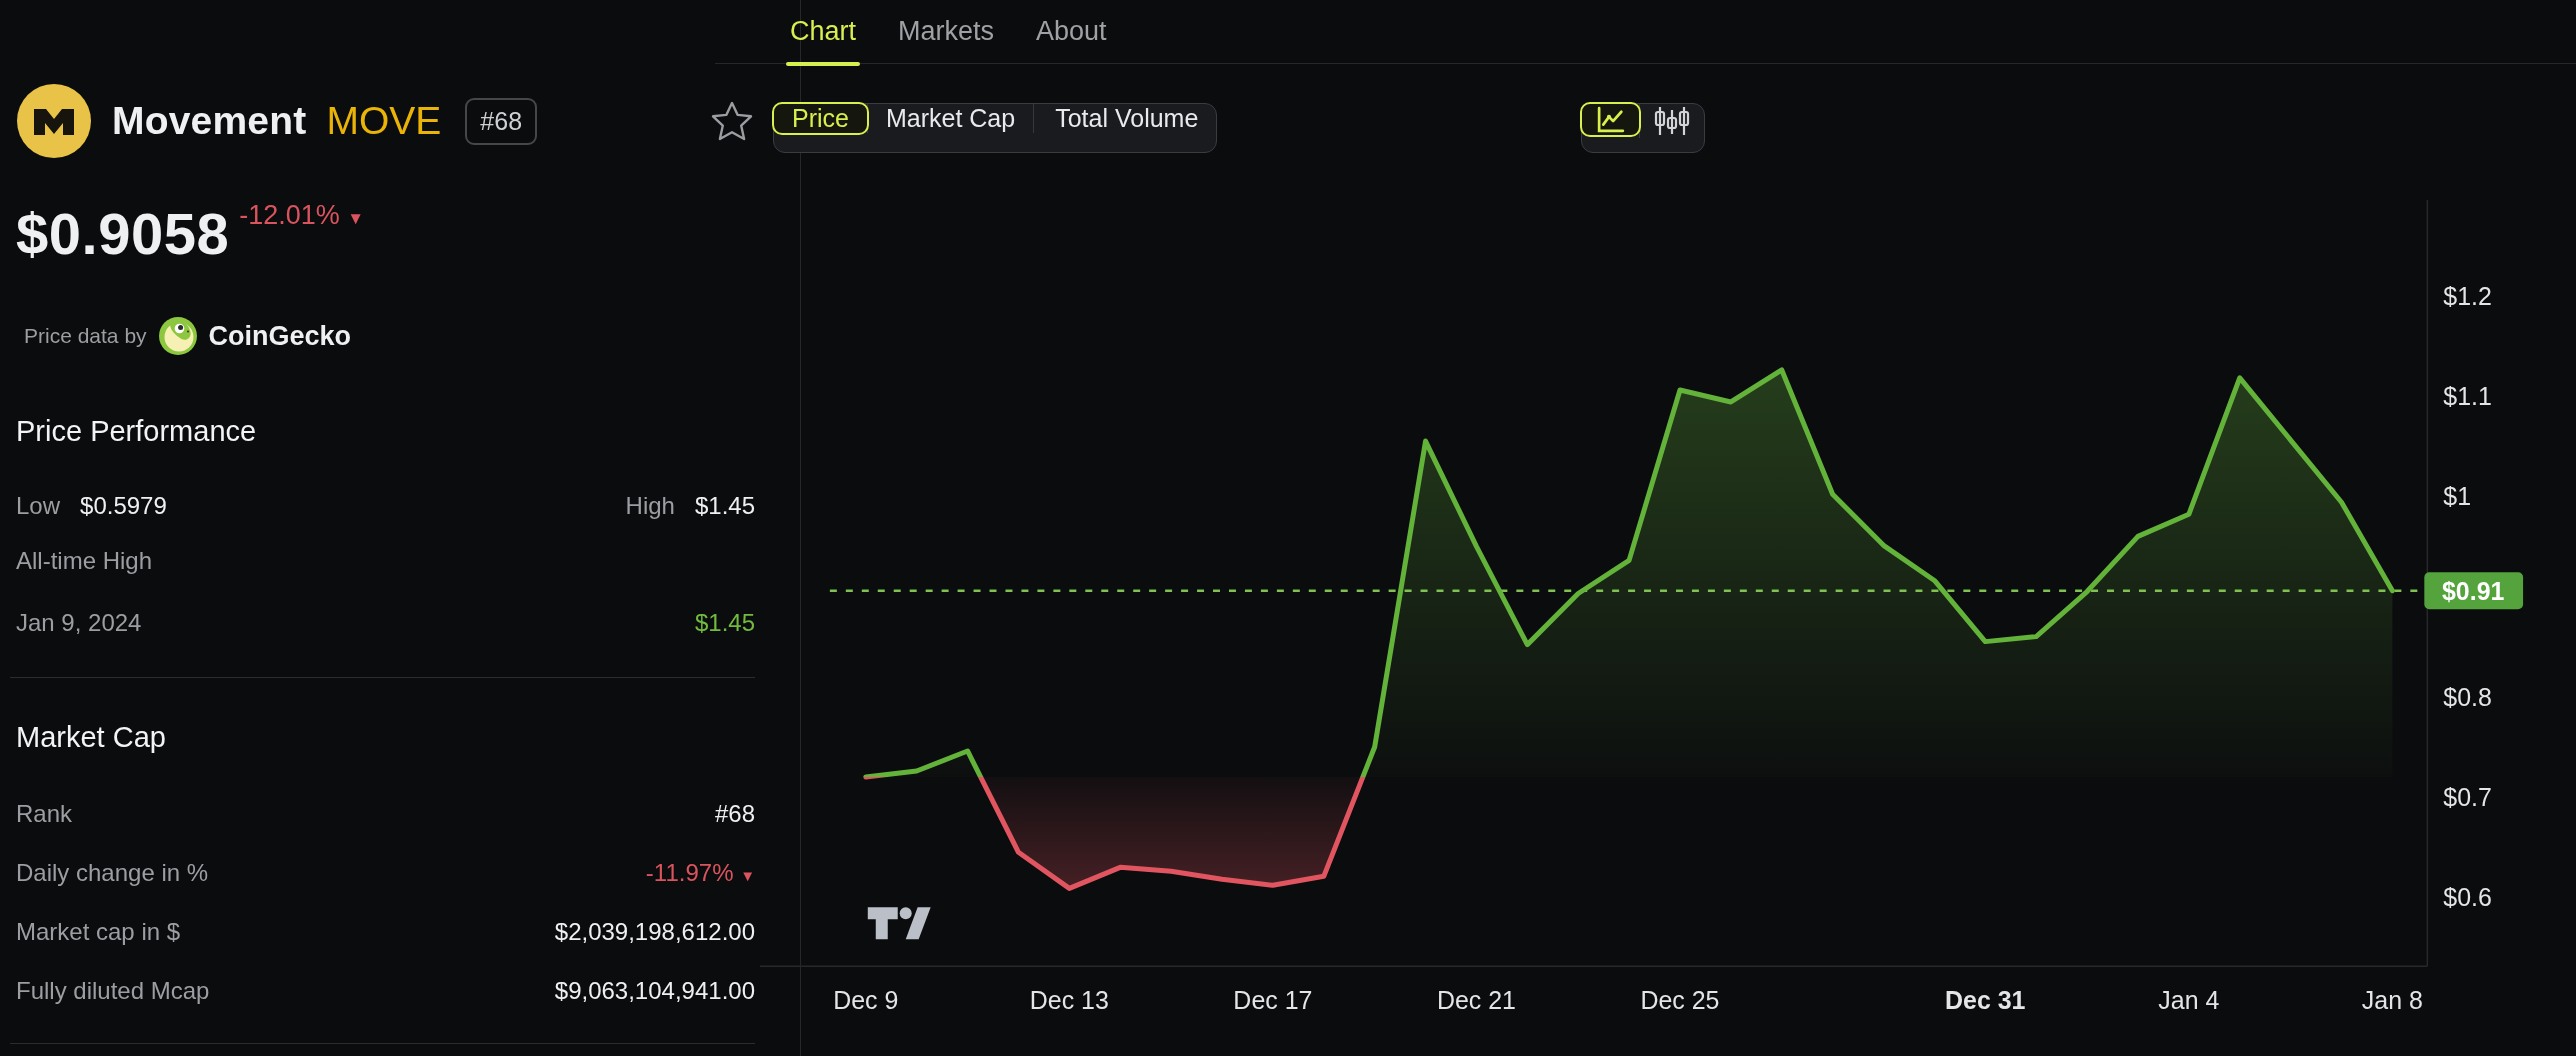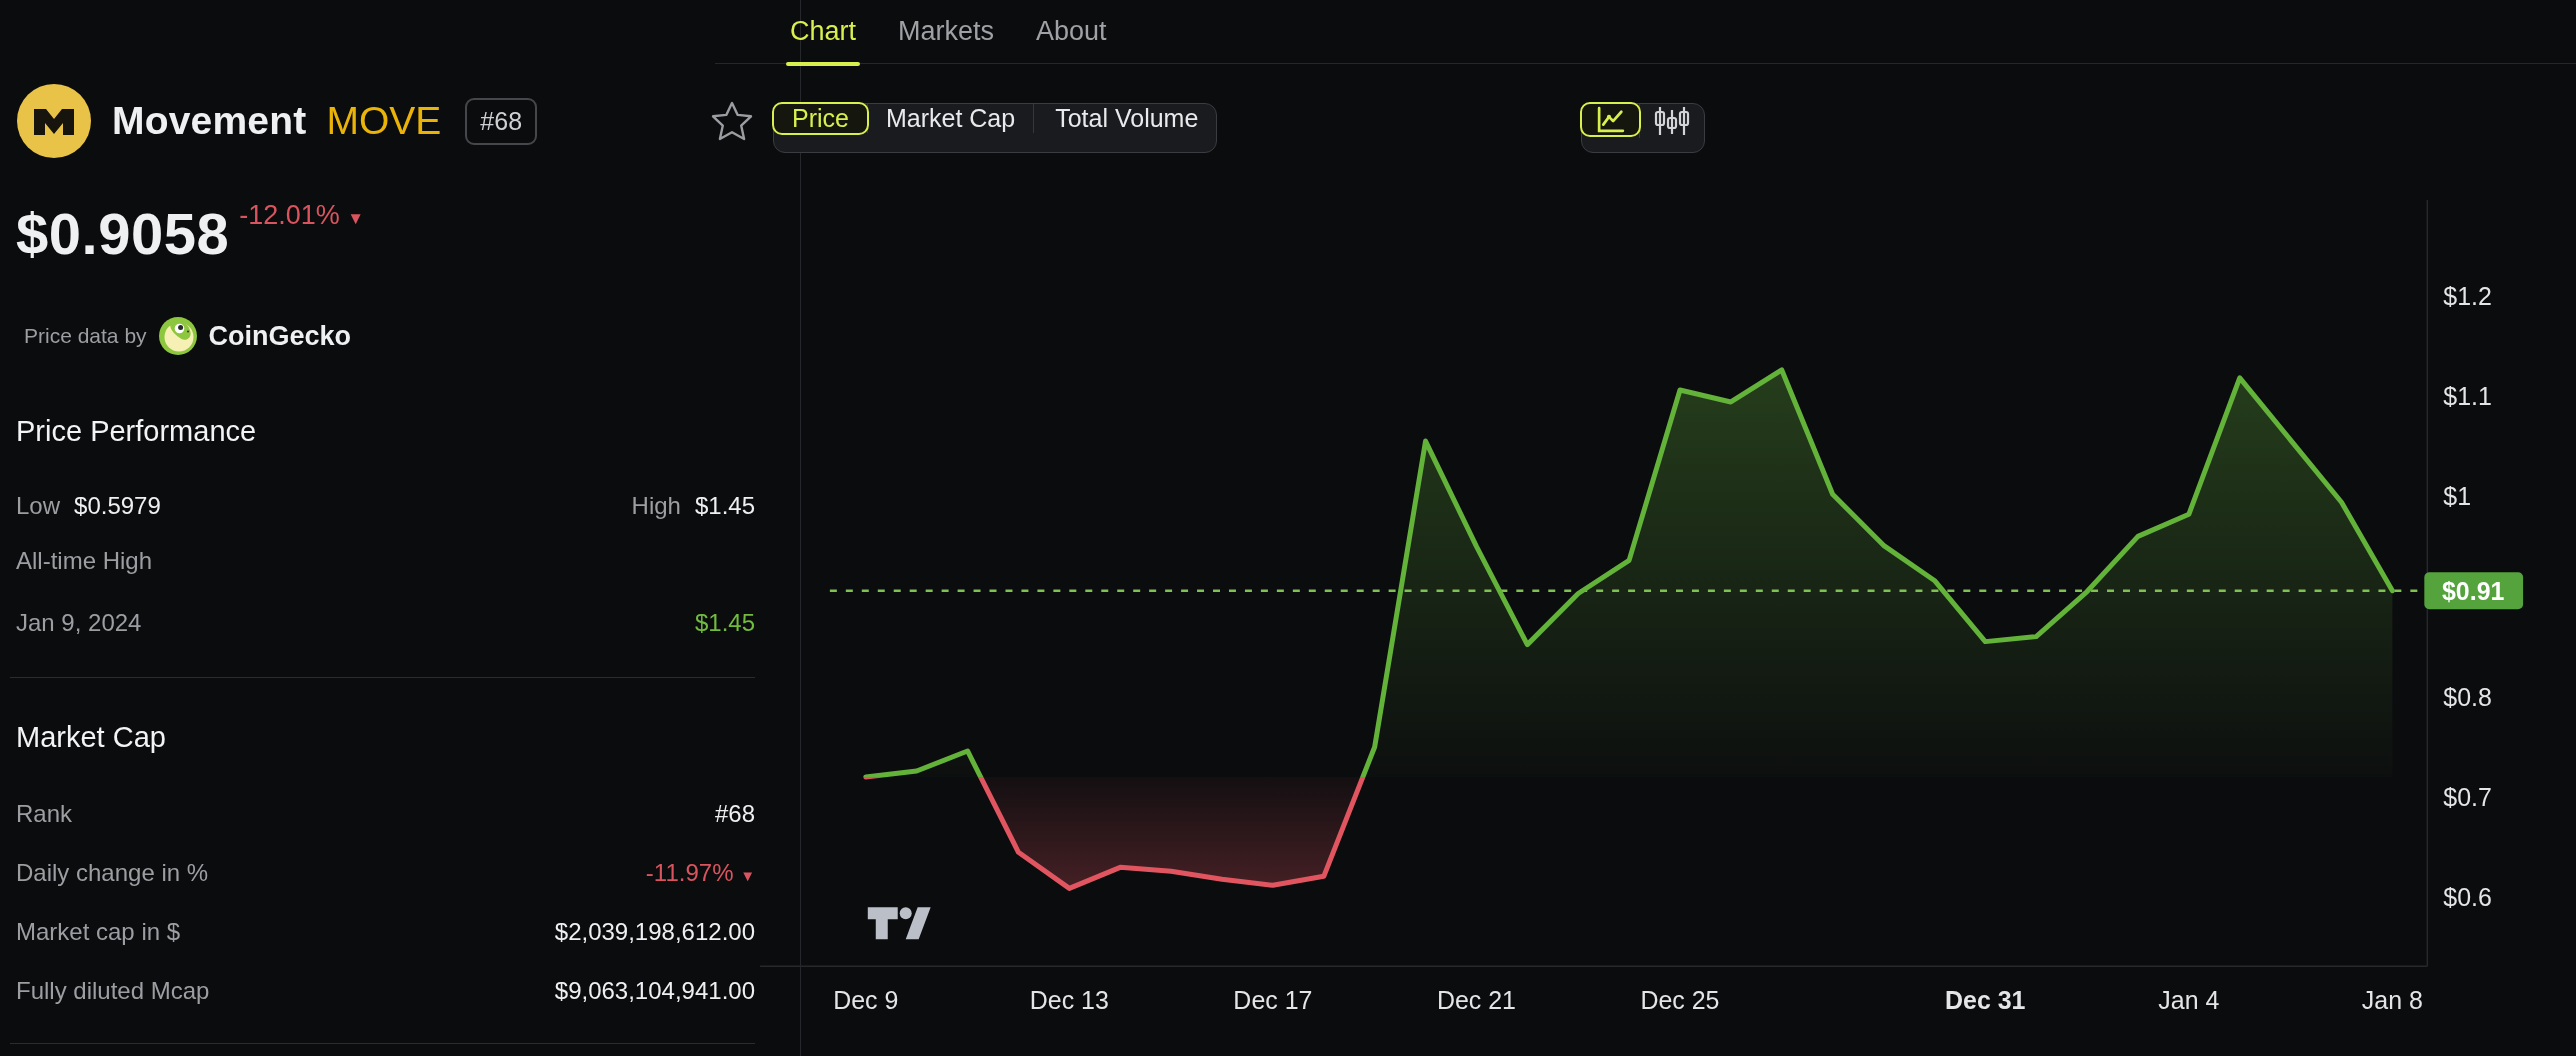--- a/index.html
+++ b/index.html
@@ -32,21 +32,21 @@
   .change .tri{font-size:17px;}
   .attribution{position:absolute;left:16px;top:315px;height:42px;display:flex;align-items:center;gap:11px;margin-left:8px;}
   .attr-label{font-size:21px;color:var(--gray);}
   .gecko{width:40px;height:40px;}
   .attr-brand{font-size:27px;font-weight:700;}
   .section-title{position:absolute;left:16px;font-size:29px;font-weight:400;color:#f3f4f6;}
   .pp-title{top:415px;}
   .mc-title{top:721px;}
   .sb-row{position:absolute;left:16px;right:45px;display:flex;justify-content:space-between;align-items:baseline;font-size:24px;}
   .lh-row{top:492px;}
-  .lh-group{display:flex;gap:14px;align-items:baseline;}
+  .lh-group{display:flex;gap:20px;align-items:baseline;}
   .lbl{color:var(--gray);}
   .val{color:var(--txt);}
   .ath-label{top:547px;color:var(--gray);position:absolute;left:16px;font-size:24px;}
   .ath-row{top:609px;}
   .val-green{color:var(--green);}
   .val-red{color:var(--red);}
   .val-red .tri{font-size:15px;}
   .sb-div{position:absolute;left:10px;right:45px;height:1px;background:#2a2c30;}
   .div1{top:677px;}
   .div2{top:1043px;}

